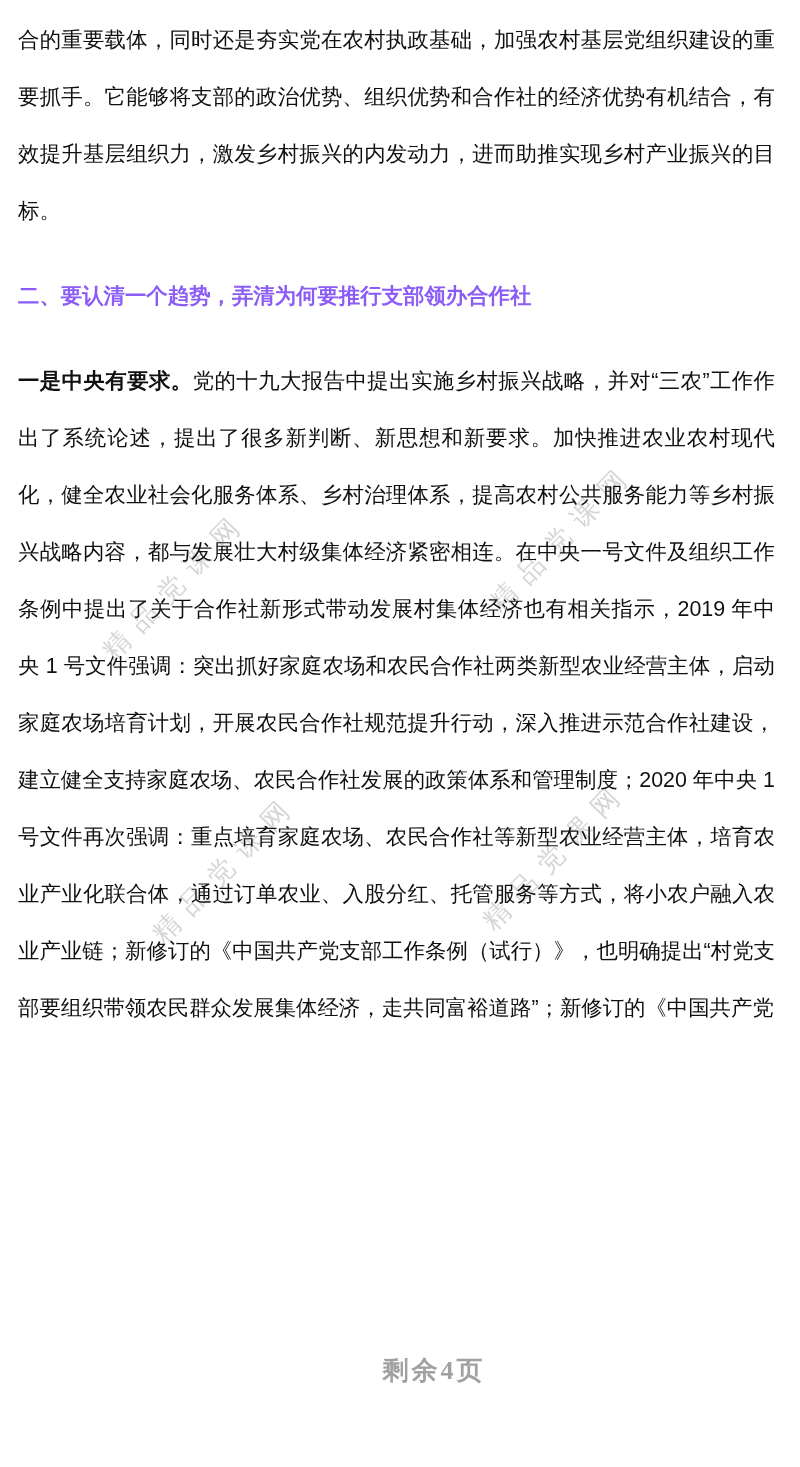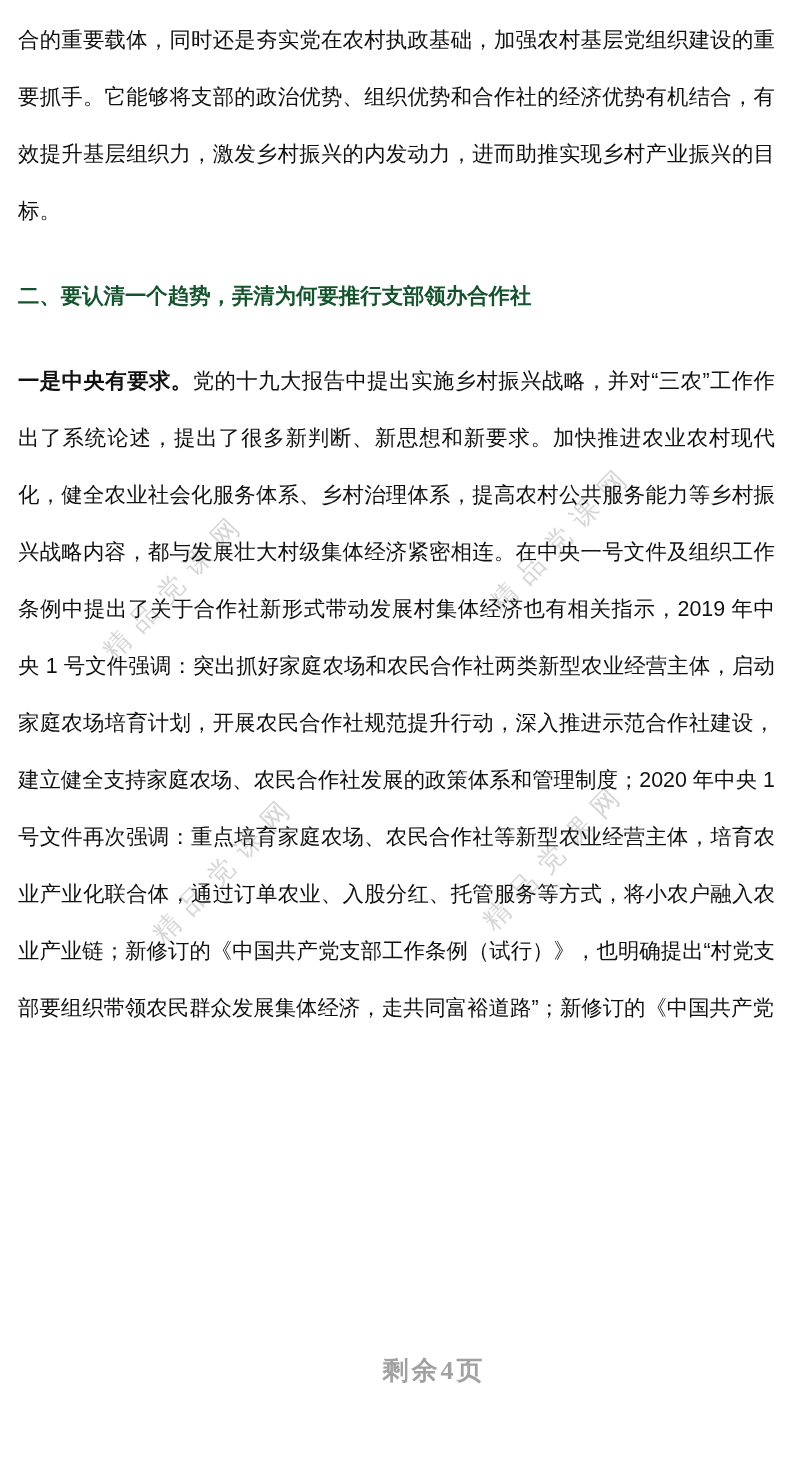--- a/index.html
+++ b/index.html
@@ -44,21 +44,21 @@
     text-align: justify;
     text-justify: inter-character;
   }
   .doc p { margin: 0 0 28px 0; }
   .heading {
     margin: 0 0 28px 0;
     font-size: 21.4px;
     line-height: 57px;
     font-weight: bold;
     text-align: left;
-    color: #14532d;
+    color: #8b5cf6;
   }
   .lead { font-weight: bold; margin-top: 28px; }
 
   
   .footer {
     position: absolute;
     left: 0;
     right: 0;
     top: 1358px;
     z-index: 1;

